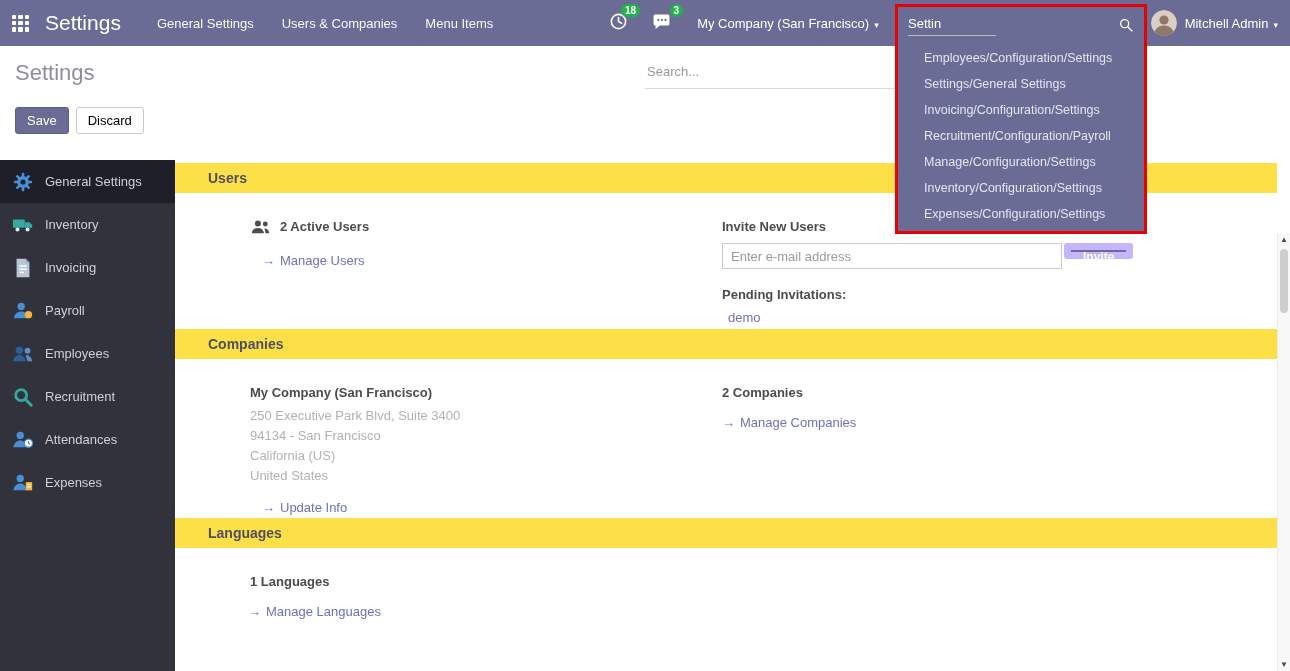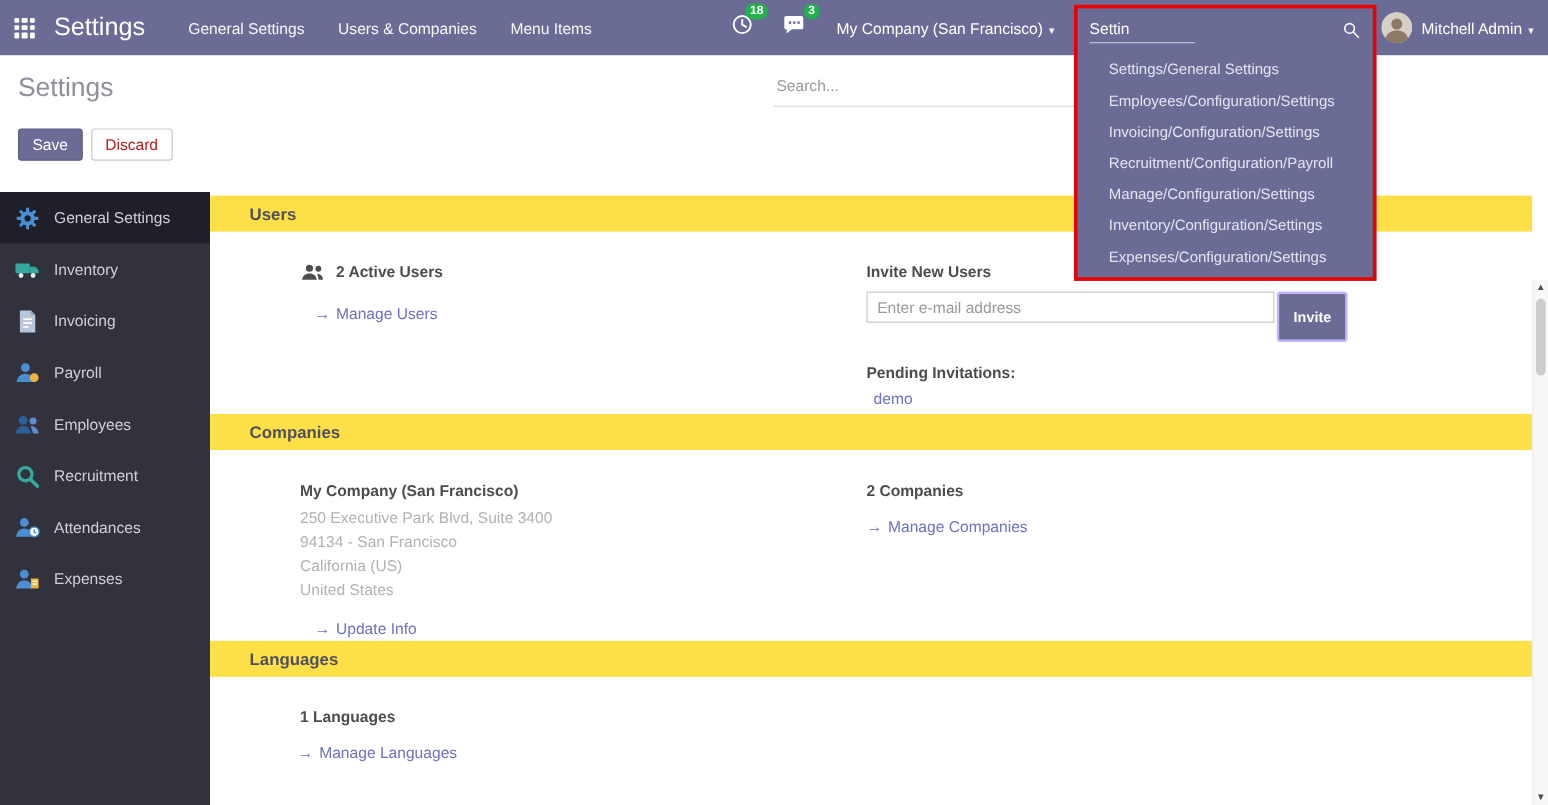--- a/index.html
+++ b/index.html
@@ -35,21 +35,21 @@
   .systray-spacer { width: 266px; }
   .avatar { width: 26px; height: 26px; border-radius: 50%; overflow: hidden; flex: 0 0 auto; cursor: pointer; }
   .user-name { font-size: 13px; margin-left: 8px; cursor: pointer; white-space: nowrap; }
 
   
   .control-panel { position: absolute; top: 46px; left: 0; right: 0; height: 114px; background: #fff; }
   .page-title { position: absolute; left: 15px; top: 14px; font-size: 22px; color: #8e8e9e; font-weight: 400; }
   .btn-row { position: absolute; left: 15px; top: 61px; display: flex; gap: 7px; }
   .btn { font-size: 13px; padding: 5px 11px; border-radius: 3px; border: 1px solid transparent; cursor: pointer; font-family: inherit; }
   .btn-primary { background: #6b6c95; border-color: #5c5d85; color: #fff; }
-  .btn-default { background: #fff; border-color: #c9c9c9; color: #b91c1c; }
+  .btn-default { background: #fff; border-color: #c9c9c9; color: #000000; }
   .cp-search { position: absolute; left: 645px; top: 14px; width: 500px; }
   .cp-search input {
     width: 100%; border: none; border-bottom: 1px solid #dcdcdc;
     font-size: 13px; padding: 4px 2px 9px; color: #555; outline: none; background: transparent; font-family: inherit;
   }
   .cp-search input::placeholder { color: #999; }
 
   
   .sidebar { position: absolute; left: 0; top: 160px; bottom: 0; width: 175px; background: #32323d; }
   .side-item { height: 43px; display: flex; align-items: center; gap: 11px; padding: 0 10px 0 12px; color: #cfcfd6; font-size: 13px; cursor: pointer; }
@@ -63,21 +63,21 @@
   .col-left { flex: 0 0 472px; }
   .col-right { flex: 1; padding-right: 10px; }
   .bold13 { font-size: 13px; font-weight: 700; color: #4c4c4c; }
   .icon-text { display: flex; align-items: flex-start; gap: 9px; }
   .link-row { margin: 14px 0 0 12px; font-size: 13px; }
   .link-row .arrow, .link { color: #6d71c1; font-size: 13px; }
   .link-row .arrow { margin-right: 5px; }
   .invite-row { margin-top: 9px; display: flex; gap: 2px; }
   .invite-row input { width: 340px; height: 26px; border: 1px solid #c9c9c9; padding: 0 8px; font-size: 13px; color: #555; outline: none; font-family: inherit; }
   .invite-row input::placeholder { color: #9a9a9a; }
-  .invite-btn { background: #6b6c95; border: 2px solid #c4b5fd; color: #fff; font-size: 12px; font-weight: 700; height: 42px; padding: 0 12px; border-radius: 3px; cursor: pointer; font-family: inherit; }
+  .invite-btn { background: #6b6c95; border: 7px solid #c4b5fd; color: #fff; font-size: 12px; font-weight: 700; height: 16px; padding: 0 12px; border-radius: 3px; cursor: pointer; font-family: inherit; }
   .pending-label { margin-top: 18px; }
   .pending-user { margin: 6px 0 0 6px; }
   .address { margin-top: 6px; color: #b2b2b2; font-size: 13px; line-height: 20px; }
   .mt15 { margin-top: 15px; }
 
   
   .scrollbar { position: absolute; top: 233px; right: 0; bottom: 0; width: 13px; background: #f8f8f8; border-left: 1px solid #ebebeb; z-index: 5; }
   .sb-arrow { height: 13px; text-align: center; font-size: 8px; color: #4a4a4a; line-height: 13px; cursor: pointer; }
   .sb-down { position: absolute; bottom: 0; left: 0; right: 0; }
   .sb-thumb { position: absolute; top: 16px; left: 2px; right: 2px; height: 64px; background: #cdcdcd; border-radius: 6px; cursor: grab; }
@@ -336,21 +336,21 @@
   <div class="sd-search">
     <input type="text" value="Settin" style="">
     <span class="sd-mag">
       <svg width="16" height="16" viewBox="0 0 24 24">
           <circle cx="10" cy="10" r="6" stroke="#fff" stroke-width="2" fill="none"></circle>
           <path d="M14.5 14.5L21 21" stroke="#fff" stroke-width="2" stroke-linecap="round"></path>
         </svg>
     </span>
   </div>
   <ul class="sd-list">
+    <li>Employees/Configuration/Settings</li>
     <li>Settings/General Settings</li>
-    <li>Employees/Configuration/Settings</li>
     <li>Invoicing/Configuration/Settings</li>
     <li>Recruitment/Configuration/Payroll</li>
     <li>Manage/Configuration/Settings</li>
     <li>Inventory/Configuration/Settings</li>
     <li>Expenses/Configuration/Settings</li>
   </ul>
 </div>
 
 </body></html>

